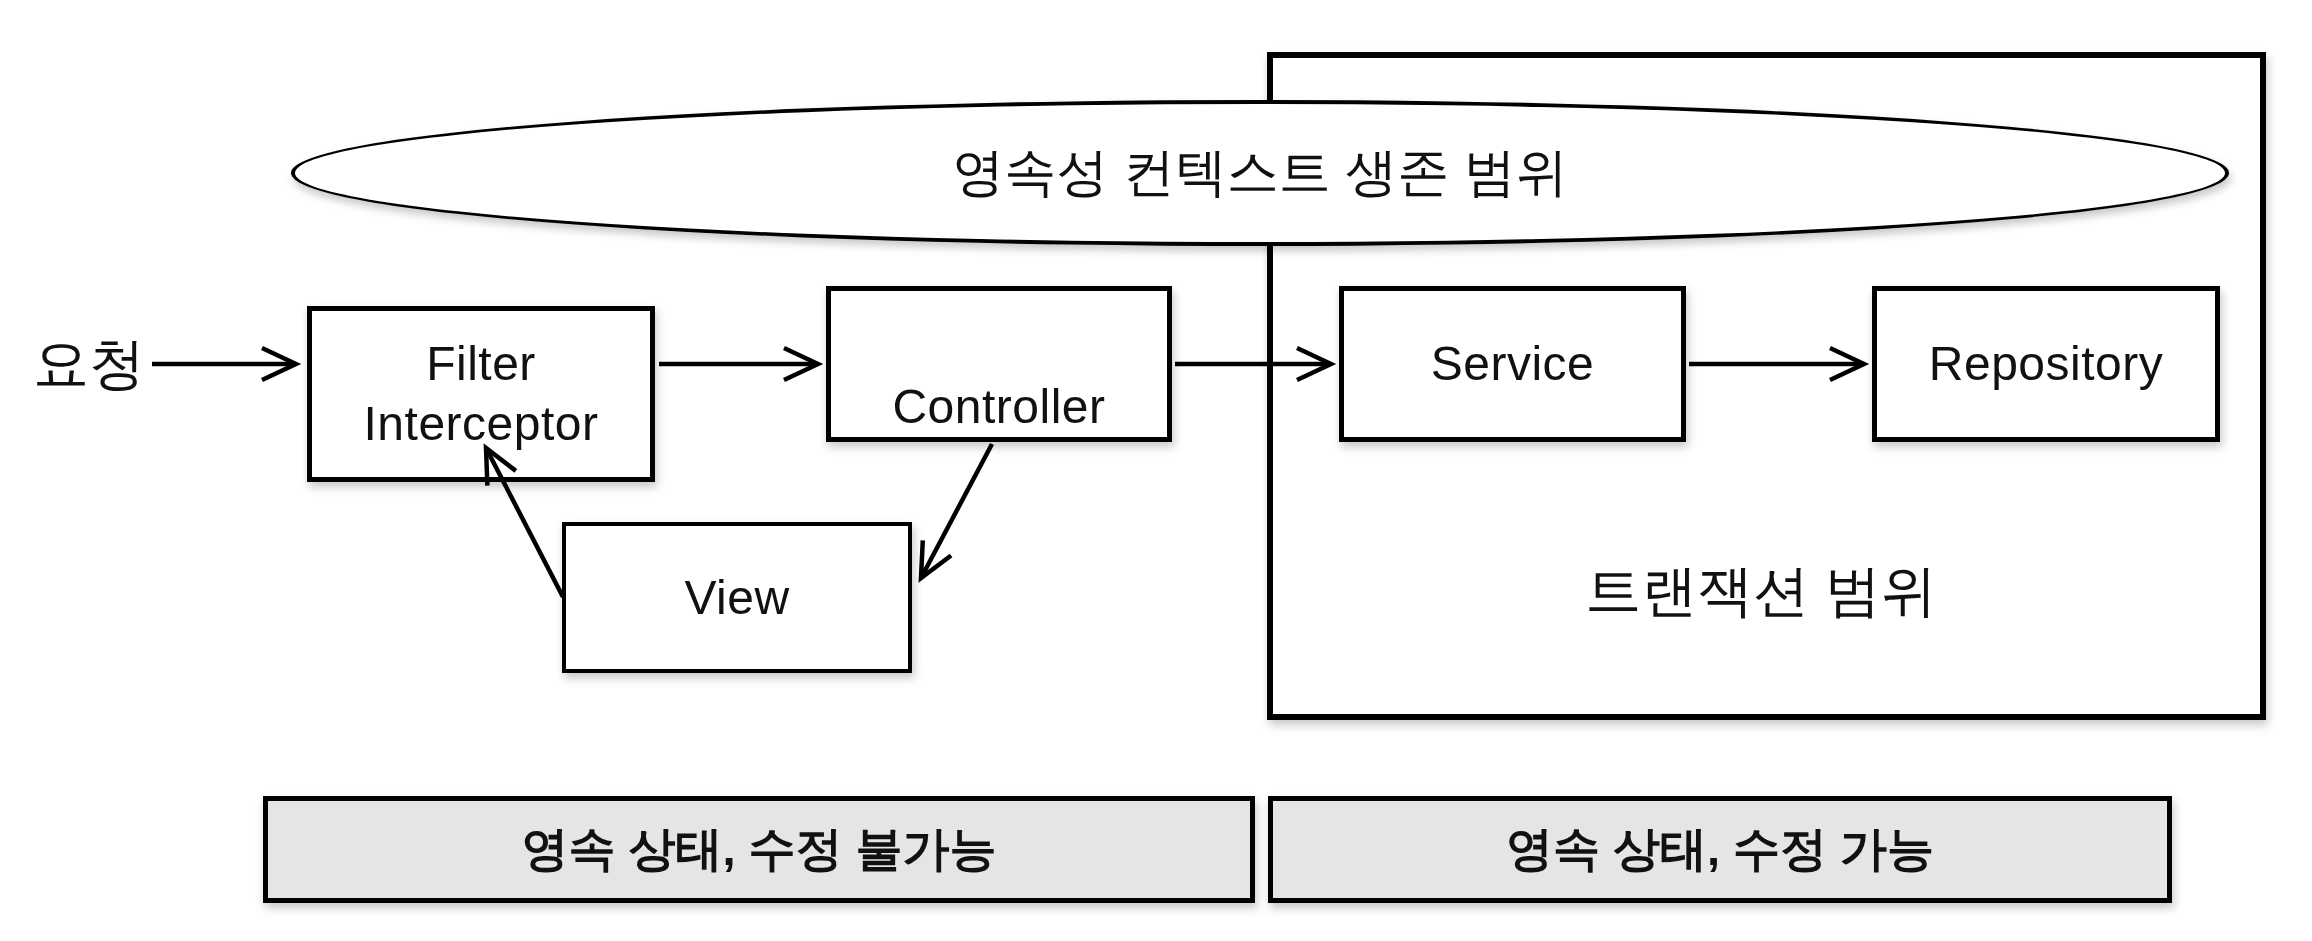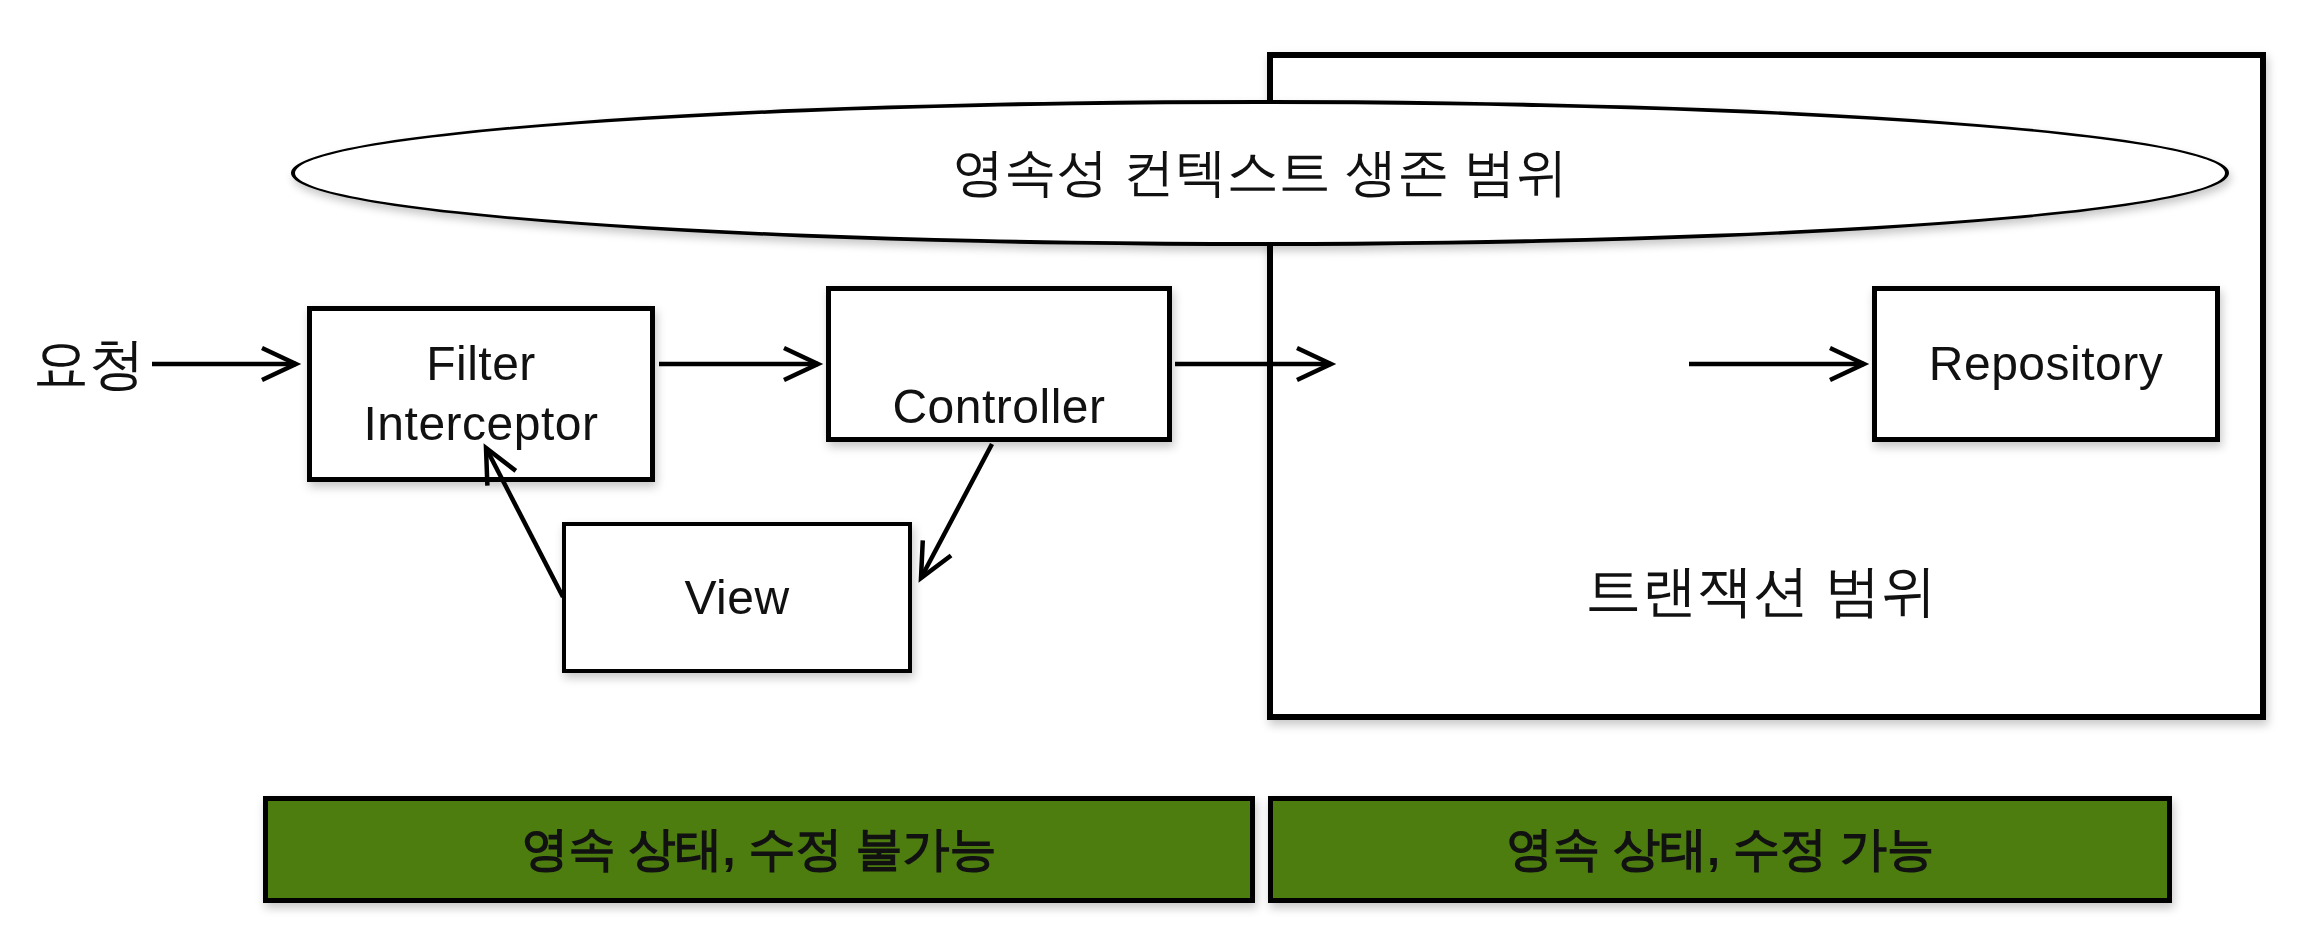--- a/index.html
+++ b/index.html
@@ -74,21 +74,21 @@
     position: absolute;
     left: 1511px; top: 560px;
     width: 500px; height: 64px;
     display: flex; align-items: center; justify-content: center;
     font-size: 56px;
     z-index: 3;
   }
   .legend-box {
     position: absolute;
     top: 796px; height: 107px;
-    background: #4d7c0f;
+    background: #e5e5e5;
     border: 5px solid #000000;
     box-sizing: border-box;
     box-shadow: 2px 5px 9px rgba(0,0,0,0.22);
     display: flex; align-items: center; justify-content: center;
     z-index: 3;
   }
   .legend-box .ko-label {
     font-size: 47px;
     font-weight: bold;
   }
@@ -116,20 +116,23 @@
 
   <div id="filter-box" class="shape node">
     <span>Filter</span>
     <span>Interceptor</span>
   </div>
 
   <div id="controller-box" class="shape node">
     <span>Controller</span>
   </div>
 
+  <div id="service-box" class="shape node">
+    <span>Service</span>
+  </div>
 
   <div id="repository-box" class="shape node">
     <span>Repository</span>
   </div>
 
   <div id="view-box" class="shape node">
     <span>View</span>
   </div>
 
   <div id="request-label" class="ko-label">요청</div>

